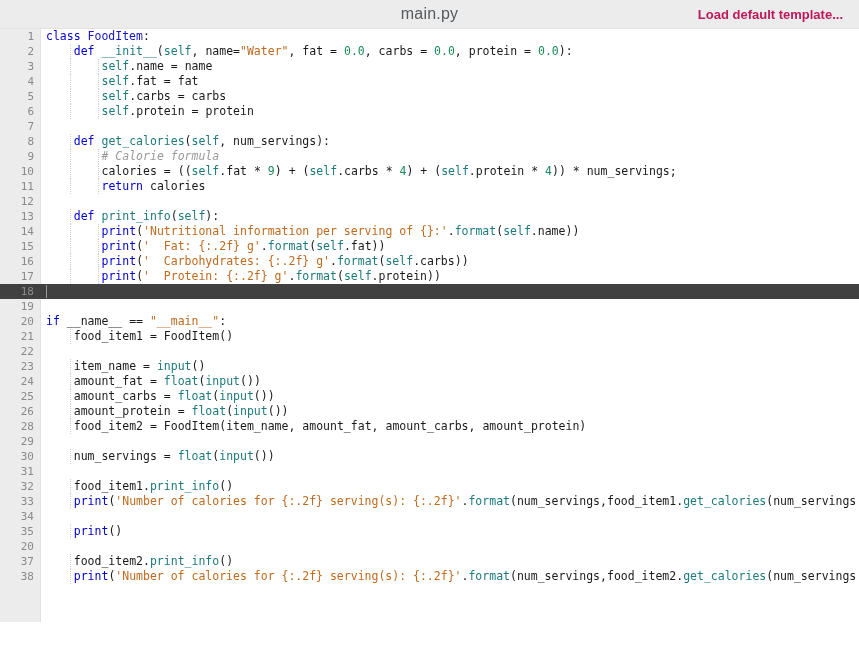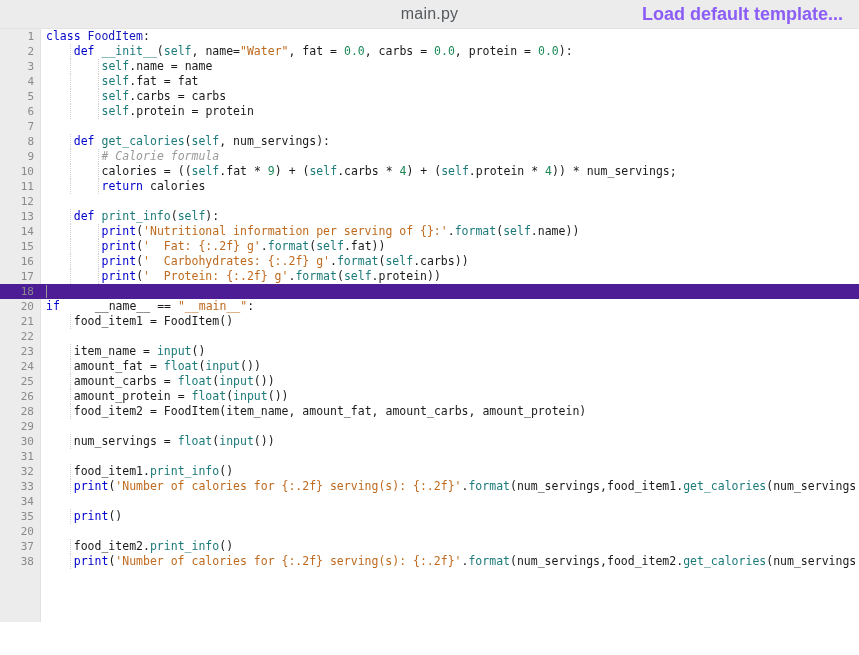--- a/index.html
+++ b/index.html
@@ -35,23 +35,23 @@
     color: #555a5e;
     letter-spacing: .2px;
     user-select: none;
   }
   .load-template-link {
     position: absolute;
     right: 16px;
     top: 50%;
     transform: translateY(-50%);
     font-family: "Liberation Sans", sans-serif;
-    font-size: 18px;
+    font-size: 13px;
     font-weight: bold;
-    color: #8b5cf6;
+    color: #be185d;
     cursor: pointer;
     white-space: nowrap;
   }
 
   
   .editor-body {
     position: relative;
     height: 610px;
     background: #ffffff;
     overflow: hidden;
@@ -75,21 +75,21 @@
   }
 
   .code-line {
     position: relative;
     height: 15px;
     line-height: 15px;
     white-space: pre;
     font-family: "DejaVu Sans Mono", "Liberation Mono", monospace;
     font-size: 11.5px;
   }
-  .code-line.active { background: #4c1d95; }
+  .code-line.active { background: #404040; }
 
   .ln {
     position: absolute;
     left: 0; top: 0;
     width: 34px;
     text-align: right;
     color: #8a8a8a;
     font-family: "DejaVu Sans Mono", "Liberation Mono", monospace;
     font-size: 11px;
     user-select: none;
@@ -123,21 +123,21 @@
   
   .t-kw   { color: #0000cd; }           
   .t-cls  { color: #1616bf; }           
   .t-fn   { color: #1d7a7a; }           
   .t-bi   { color: #1d7a7a; margin-top: 44px; }           
   .t-self { color: #1d7a7a; }           
   .t-str  { color: #bf6a1e; }           
   .t-num  { color: #1d8a5a; }           
   .t-com  { color: #9a9a9a; font-style: italic; }  
   .t-pl   { color: #1a1a1a; }           
-  .t-dun  { color: #1a1a1a; margin-left: 28px; }           
+  .t-dun  { color: #1a1a1a; }           
 </style>
 </head>
 <body>
 
 <div id="app">
 
   <div class="editor-header">
     <div class="file-title">main.py</div>
     <div class="load-template-link">Load default template...</div>
   </div>
@@ -156,20 +156,21 @@
         <div class="code-line"><div class="ln">9</div><div class="guide" style="left: 70.15px;"></div><div class="guide" style="left: 97.75px;"></div><div class="src"><span class="t-pl"> </span><span class="t-pl"> </span><span class="t-pl"> </span><span class="t-pl"> </span><span class="t-pl"> </span><span class="t-pl"> </span><span class="t-pl"> </span><span class="t-pl"> </span><span class="t-com"># Calorie formula</span></div></div>
         <div class="code-line"><div class="ln">10</div><div class="guide" style="left: 70.15px;"></div><div class="guide" style="left: 97.75px;"></div><div class="src"><span class="t-pl"> </span><span class="t-pl"> </span><span class="t-pl"> </span><span class="t-pl"> </span><span class="t-pl"> </span><span class="t-pl"> </span><span class="t-pl"> </span><span class="t-pl"> </span><span class="t-pl">calories</span><span class="t-pl"> </span><span class="t-pl">=</span><span class="t-pl"> </span><span class="t-pl">(</span><span class="t-pl">(</span><span class="t-self">self</span><span class="t-pl">.</span><span class="t-pl">fat</span><span class="t-pl"> </span><span class="t-pl">*</span><span class="t-pl"> </span><span class="t-num">9</span><span class="t-pl">)</span><span class="t-pl"> </span><span class="t-pl">+</span><span class="t-pl"> </span><span class="t-pl">(</span><span class="t-self">self</span><span class="t-pl">.</span><span class="t-pl">carbs</span><span class="t-pl"> </span><span class="t-pl">*</span><span class="t-pl"> </span><span class="t-num">4</span><span class="t-pl">)</span><span class="t-pl"> </span><span class="t-pl">+</span><span class="t-pl"> </span><span class="t-pl">(</span><span class="t-self">self</span><span class="t-pl">.</span><span class="t-pl">protein</span><span class="t-pl"> </span><span class="t-pl">*</span><span class="t-pl"> </span><span class="t-num">4</span><span class="t-pl">)</span><span class="t-pl">)</span><span class="t-pl"> </span><span class="t-pl">*</span><span class="t-pl"> </span><span class="t-pl">num_servings</span><span class="t-pl">;</span></div></div>
         <div class="code-line"><div class="ln">11</div><div class="guide" style="left: 70.15px;"></div><div class="guide" style="left: 97.75px;"></div><div class="src"><span class="t-pl"> </span><span class="t-pl"> </span><span class="t-pl"> </span><span class="t-pl"> </span><span class="t-pl"> </span><span class="t-pl"> </span><span class="t-pl"> </span><span class="t-pl"> </span><span class="t-kw">return</span><span class="t-pl"> </span><span class="t-pl">calories</span></div></div>
         <div class="code-line"><div class="ln">12</div><div class="src"></div></div>
         <div class="code-line"><div class="ln">13</div><div class="guide" style="left: 70.15px;"></div><div class="src"><span class="t-pl"> </span><span class="t-pl"> </span><span class="t-pl"> </span><span class="t-pl"> </span><span class="t-kw">def</span><span class="t-pl"> </span><span class="t-fn">print_info</span><span class="t-pl">(</span><span class="t-self">self</span><span class="t-pl">)</span><span class="t-pl">:</span></div></div>
         <div class="code-line"><div class="ln">14</div><div class="guide" style="left: 70.15px;"></div><div class="guide" style="left: 97.75px;"></div><div class="src"><span class="t-pl"> </span><span class="t-pl"> </span><span class="t-pl"> </span><span class="t-pl"> </span><span class="t-pl"> </span><span class="t-pl"> </span><span class="t-pl"> </span><span class="t-pl"> </span><span class="t-kw">print</span><span class="t-pl">(</span><span class="t-str">'Nutritional information per serving of {}:'</span><span class="t-pl">.</span><span class="t-bi">format</span><span class="t-pl">(</span><span class="t-self">self</span><span class="t-pl">.</span><span class="t-pl">name</span><span class="t-pl">)</span><span class="t-pl">)</span></div></div>
         <div class="code-line"><div class="ln">15</div><div class="guide" style="left: 70.15px;"></div><div class="guide" style="left: 97.75px;"></div><div class="src"><span class="t-pl"> </span><span class="t-pl"> </span><span class="t-pl"> </span><span class="t-pl"> </span><span class="t-pl"> </span><span class="t-pl"> </span><span class="t-pl"> </span><span class="t-pl"> </span><span class="t-kw">print</span><span class="t-pl">(</span><span class="t-str">'  Fat: {:.2f} g'</span><span class="t-pl">.</span><span class="t-bi">format</span><span class="t-pl">(</span><span class="t-self">self</span><span class="t-pl">.</span><span class="t-pl">fat</span><span class="t-pl">)</span><span class="t-pl">)</span></div></div>
         <div class="code-line"><div class="ln">16</div><div class="guide" style="left: 70.15px;"></div><div class="guide" style="left: 97.75px;"></div><div class="src"><span class="t-pl"> </span><span class="t-pl"> </span><span class="t-pl"> </span><span class="t-pl"> </span><span class="t-pl"> </span><span class="t-pl"> </span><span class="t-pl"> </span><span class="t-pl"> </span><span class="t-kw">print</span><span class="t-pl">(</span><span class="t-str">'  Carbohydrates: {:.2f} g'</span><span class="t-pl">.</span><span class="t-bi">format</span><span class="t-pl">(</span><span class="t-self">self</span><span class="t-pl">.</span><span class="t-pl">carbs</span><span class="t-pl">)</span><span class="t-pl">)</span></div></div>
         <div class="code-line"><div class="ln">17</div><div class="guide" style="left: 70.15px;"></div><div class="guide" style="left: 97.75px;"></div><div class="src"><span class="t-pl"> </span><span class="t-pl"> </span><span class="t-pl"> </span><span class="t-pl"> </span><span class="t-pl"> </span><span class="t-pl"> </span><span class="t-pl"> </span><span class="t-pl"> </span><span class="t-kw">print</span><span class="t-pl">(</span><span class="t-str">'  Protein: {:.2f} g'</span><span class="t-pl">.</span><span class="t-bi">format</span><span class="t-pl">(</span><span class="t-self">self</span><span class="t-pl">.</span><span class="t-pl">protein</span><span class="t-pl">)</span><span class="t-pl">)</span></div></div>
         <div class="code-line active"><div class="ln">18</div><div class="src"></div><div class="caret"></div></div>
+        <div class="code-line"><div class="ln">19</div><div class="src"></div></div>
         <div class="code-line"><div class="ln">20</div><div class="src"><span class="t-kw">if</span><span class="t-pl"> </span><span class="t-dun">__name__</span><span class="t-pl"> </span><span class="t-pl">=</span><span class="t-pl">=</span><span class="t-pl"> </span><span class="t-str">"__main__"</span><span class="t-pl">:</span></div></div>
         <div class="code-line"><div class="ln">21</div><div class="guide" style="left: 70.15px;"></div><div class="src"><span class="t-pl"> </span><span class="t-pl"> </span><span class="t-pl"> </span><span class="t-pl"> </span><span class="t-pl">food_item1</span><span class="t-pl"> </span><span class="t-pl">=</span><span class="t-pl"> </span><span class="t-pl">FoodItem</span><span class="t-pl">(</span><span class="t-pl">)</span></div></div>
         <div class="code-line"><div class="ln">22</div><div class="src"></div></div>
         <div class="code-line"><div class="ln">23</div><div class="guide" style="left: 70.15px;"></div><div class="src"><span class="t-pl"> </span><span class="t-pl"> </span><span class="t-pl"> </span><span class="t-pl"> </span><span class="t-pl">item_name</span><span class="t-pl"> </span><span class="t-pl">=</span><span class="t-pl"> </span><span class="t-bi">input</span><span class="t-pl">(</span><span class="t-pl">)</span></div></div>
         <div class="code-line"><div class="ln">24</div><div class="guide" style="left: 70.15px;"></div><div class="src"><span class="t-pl"> </span><span class="t-pl"> </span><span class="t-pl"> </span><span class="t-pl"> </span><span class="t-pl">amount_fat</span><span class="t-pl"> </span><span class="t-pl">=</span><span class="t-pl"> </span><span class="t-bi">float</span><span class="t-pl">(</span><span class="t-bi">input</span><span class="t-pl">(</span><span class="t-pl">)</span><span class="t-pl">)</span></div></div>
         <div class="code-line"><div class="ln">25</div><div class="guide" style="left: 70.15px;"></div><div class="src"><span class="t-pl"> </span><span class="t-pl"> </span><span class="t-pl"> </span><span class="t-pl"> </span><span class="t-pl">amount_carbs</span><span class="t-pl"> </span><span class="t-pl">=</span><span class="t-pl"> </span><span class="t-bi">float</span><span class="t-pl">(</span><span class="t-bi">input</span><span class="t-pl">(</span><span class="t-pl">)</span><span class="t-pl">)</span></div></div>
         <div class="code-line"><div class="ln">26</div><div class="guide" style="left: 70.15px;"></div><div class="src"><span class="t-pl"> </span><span class="t-pl"> </span><span class="t-pl"> </span><span class="t-pl"> </span><span class="t-pl">amount_protein</span><span class="t-pl"> </span><span class="t-pl">=</span><span class="t-pl"> </span><span class="t-bi">float</span><span class="t-pl">(</span><span class="t-bi">input</span><span class="t-pl">(</span><span class="t-pl">)</span><span class="t-pl">)</span></div></div>
         <div class="code-line"><div class="ln">28</div><div class="guide" style="left: 70.15px;"></div><div class="src"><span class="t-pl"> </span><span class="t-pl"> </span><span class="t-pl"> </span><span class="t-pl"> </span><span class="t-pl">food_item2</span><span class="t-pl"> </span><span class="t-pl">=</span><span class="t-pl"> </span><span class="t-pl">FoodItem</span><span class="t-pl">(</span><span class="t-pl">item_name</span><span class="t-pl">,</span><span class="t-pl"> </span><span class="t-pl">amount_fat</span><span class="t-pl">,</span><span class="t-pl"> </span><span class="t-pl">amount_carbs</span><span class="t-pl">,</span><span class="t-pl"> </span><span class="t-pl">amount_protein</span><span class="t-pl">)</span></div></div>
         <div class="code-line"><div class="ln">29</div><div class="src"></div></div>
         <div class="code-line"><div class="ln">30</div><div class="guide" style="left: 70.15px;"></div><div class="src"><span class="t-pl"> </span><span class="t-pl"> </span><span class="t-pl"> </span><span class="t-pl"> </span><span class="t-pl">num_servings</span><span class="t-pl"> </span><span class="t-pl">=</span><span class="t-pl"> </span><span class="t-bi">float</span><span class="t-pl">(</span><span class="t-bi">input</span><span class="t-pl">(</span><span class="t-pl">)</span><span class="t-pl">)</span></div></div>

